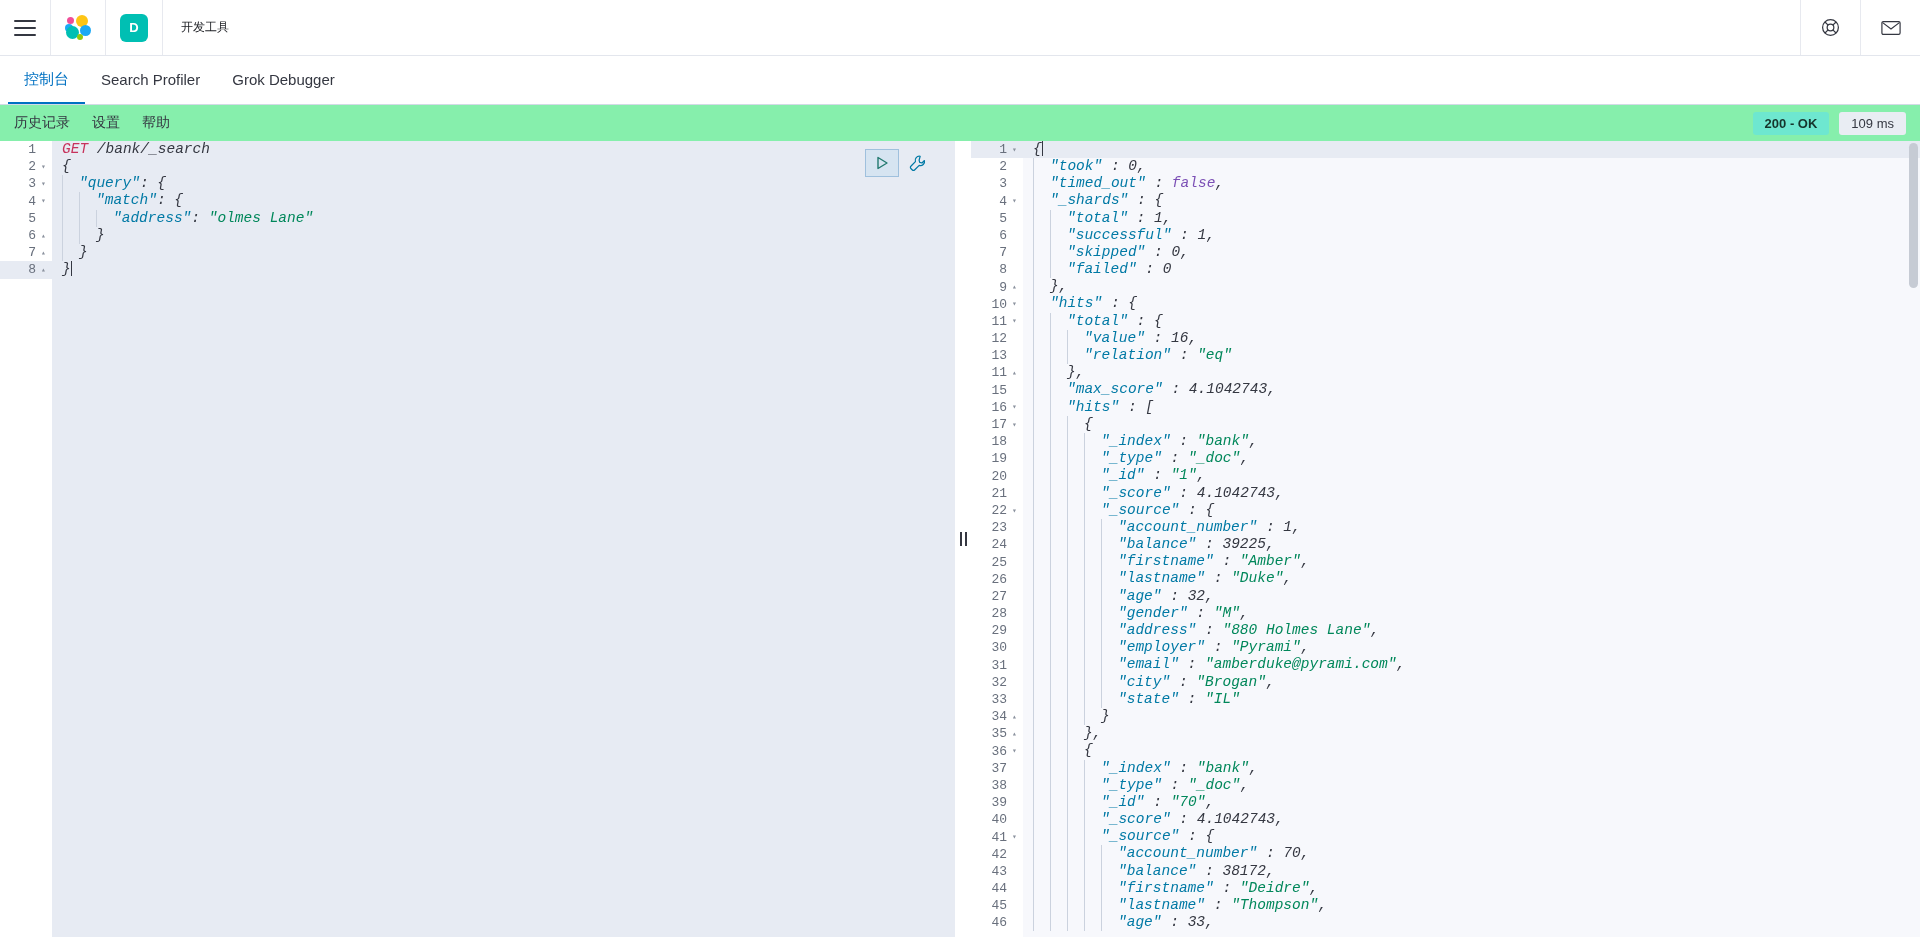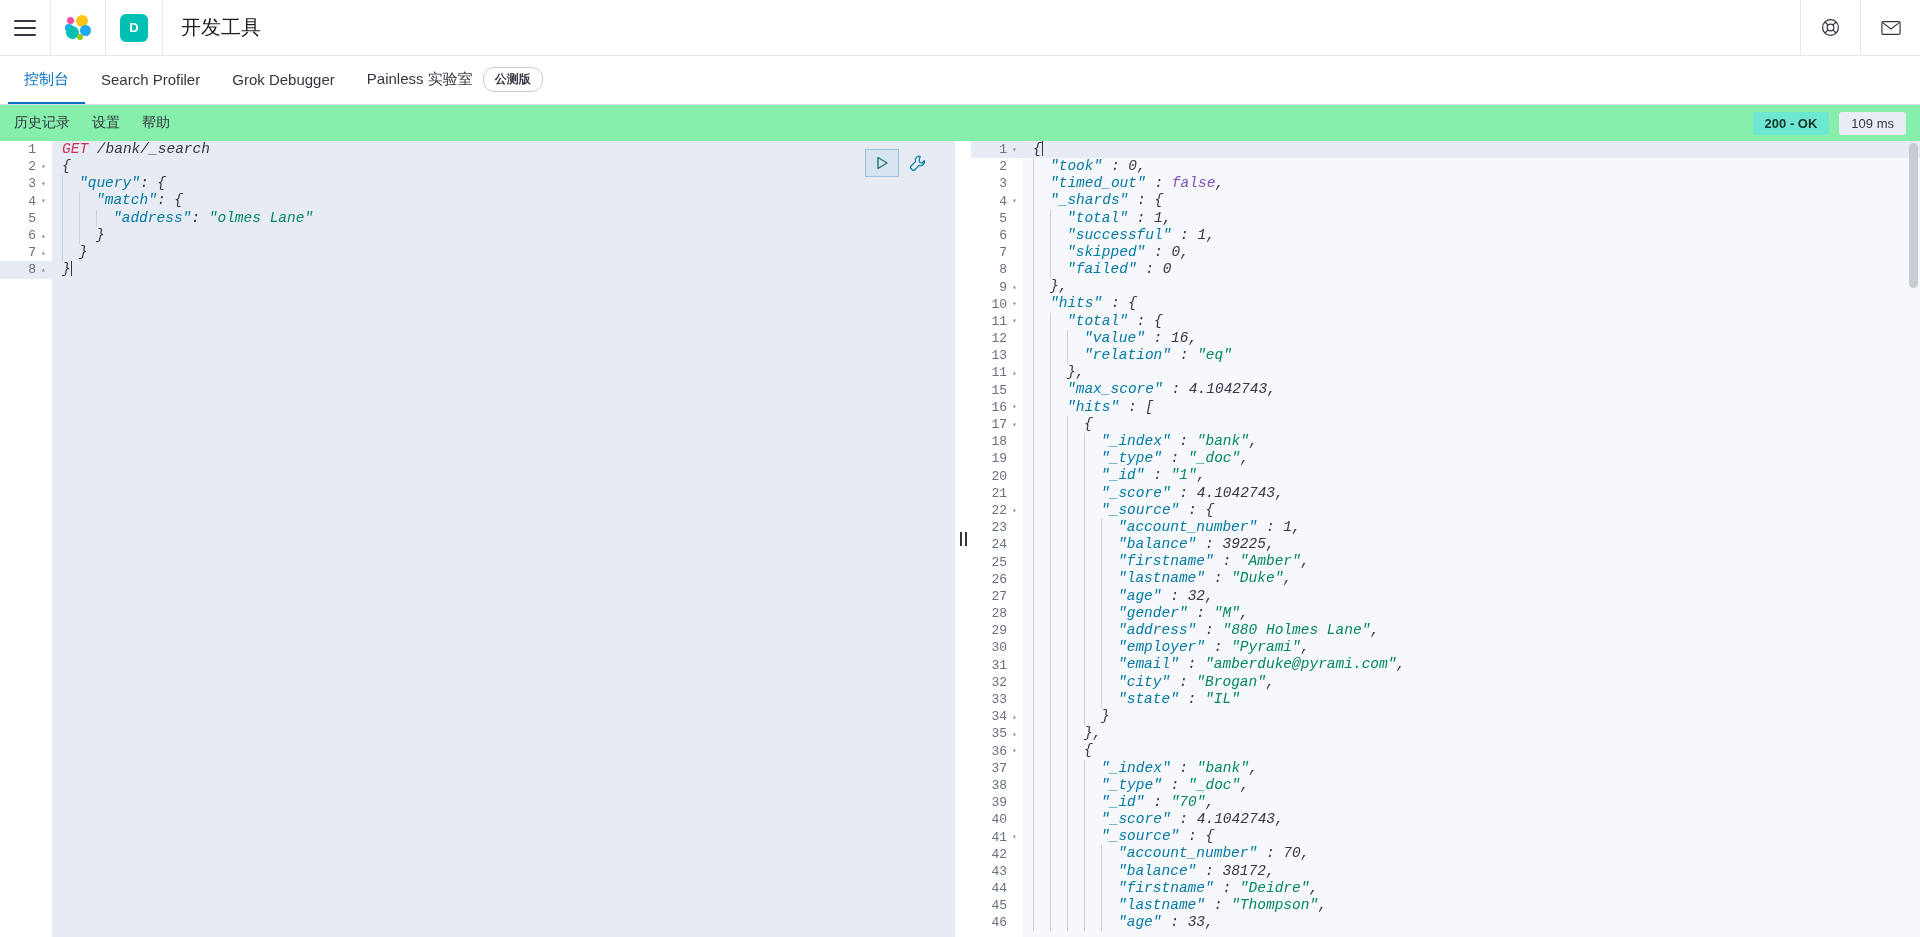--- a/index.html
+++ b/index.html
@@ -40,21 +40,21 @@
   .el-teal  { width: 13px; height: 13px; background: #07c; background: #00bfb3; left: 1px; top: 11px; }
   .el-lblue { width: 8px;  height: 8px;  background: #1ba9f5; left: 0px;  top: 9px; }
   .el-green { width: 6px;  height: 6px;  background: #93c90e; left: 12px; top: 19px; }
 
   .avatar {
     width: 28px; height: 28px; border-radius: 6px;
     background: #00bfb3; color: #fff;
     display: flex; align-items: center; justify-content: center;
     font-size: 13px; font-weight: 600; cursor: pointer;
   }
-  .app-title { font-size: 20px; color: #1a1c21; padding: 0 18px; white-space: nowrap; }
+  .app-title { font-size: 12px; color: #1a1c21; padding: 0 18px; white-space: nowrap; }
 
   .topbar-right { margin-left: auto; display: flex; align-items: center; height: 100%; }
   .tb-icon-cell {
     height: 100%; width: 60px;
     display: flex; align-items: center; justify-content: center;
     border-left: 1px solid #e7e9ef; cursor: pointer;
   }
 
   
   .apptabs {
@@ -299,24 +299,20 @@
 
 <div class="apptabs">
   <div class="apptab active">
     <span>控制台</span>
   </div>
   <div class="apptab">
     <span>Search Profiler</span>
   </div>
   <div class="apptab">
     <span>Grok Debugger</span>
-  </div>
-  <div class="apptab">
-    <span>Painless 实验室</span>
-    <span class="beta-badge">公测版</span>
   </div>
 </div>
 
 <div class="subbar">
   <div class="subbar-item">历史记录</div>
   <div class="subbar-item">设置</div>
   <div class="subbar-item">帮助</div>
   <div class="subbar-right">
     <span class="badge-ok">200 - OK</span>
     <span class="badge-ms">109 ms</span>

